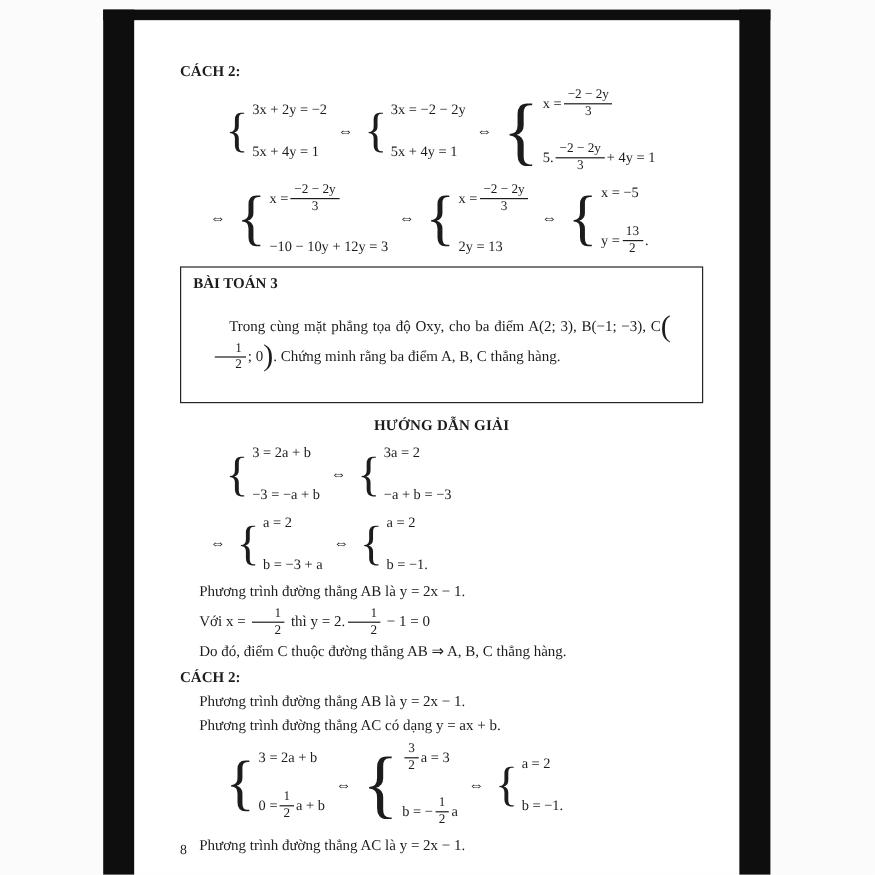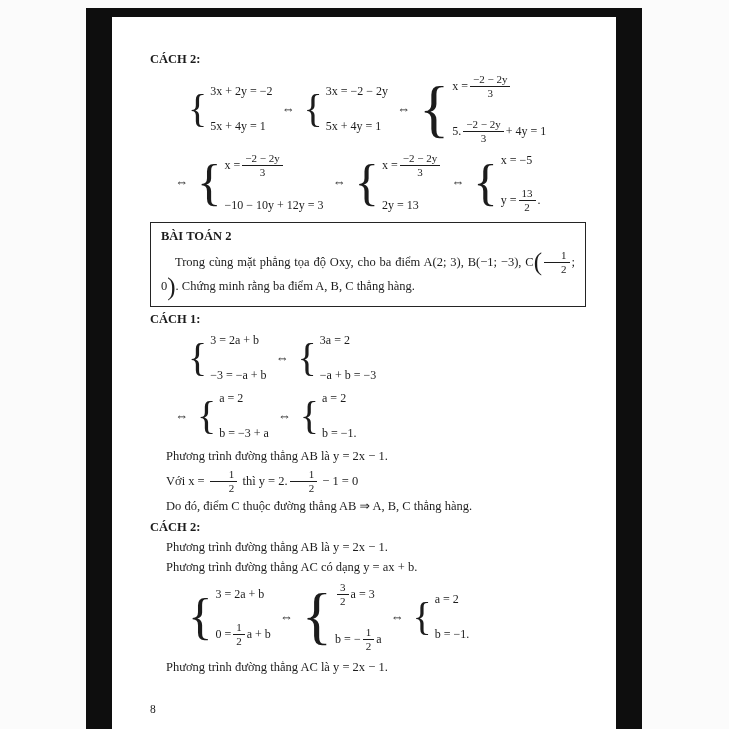--- a/index.html
+++ b/index.html
@@ -33,21 +33,21 @@
   .syslines { display:inline-flex; flex-direction:column; gap:18px; }
   .sysline { display:flex; align-items:center; white-space:nowrap; }
   .frac { display:inline-block; vertical-align:middle; text-align:center; font-size:11px; line-height:1.2; margin:0 2px; }
   .fnum { display:block; padding:0 3px; border-bottom:1px solid #1c1c1c; }
   .fden { display:block; padding:0 3px; }
   .bigp { font-size:200%; font-weight:300; vertical-align:middle; line-height:.9; }
 
   
   .problem-box { border:1.5px solid #242424; padding:3px 10px 7px 10px; margin:8px 0 4px 0; }
   .box-title { font-weight:bold; margin:2px 0 3px; }
-  .box-body { margin:0; text-align:justify; text-indent:14px; }
+  .box-body { margin:16px; text-align:justify; text-indent:14px; }
 </style>
 </head>
 <body>
 
 <div class="scan">
   <div class="bar bar-top"></div>
   <div class="bar bar-left"></div>
   <div class="bar bar-right"></div>
 
   <div class="page">
@@ -117,26 +117,26 @@
               <span class="sysline">y = <span class="frac">
                   <span class="fnum">13</span>
                   <span class="fden">2</span>
                 </span>.</span>
             </span>
           </span>
         </div>
       </div>
 
     <div class="problem-box">
-      <div class="box-title">BÀI TOÁN 2</div>
+      <div class="box-title">BÀI TOÁN 3</div>
       <p class="box-body">Trong cùng mặt phẳng tọa độ Oxy, cho ba điểm A(2; 3), B(−1; −3), C<span class="bigp">(</span><span class="frac"><span class="fnum">1</span><span class="fden">2</span></span>; 0<span class="bigp">)</span>. Chứng minh rằng ba điểm A, B, C thẳng hàng.</p>
     </div>
 
-
-    <div class="h-left">CÁCH 1:</div>
+    <div class="h-center">HƯỚNG DẪN GIẢI</div>
+
 
     <div class="math-block">
         <div class="math-row mr-indent">
           <span class="system">
             <span class="brace" style="font-size: 40px;">{</span>
             <span class="syslines">
               <span class="sysline">3 = 2a + b</span>
               <span class="sysline">−3 = −a + b</span>
             </span>
           </span>

